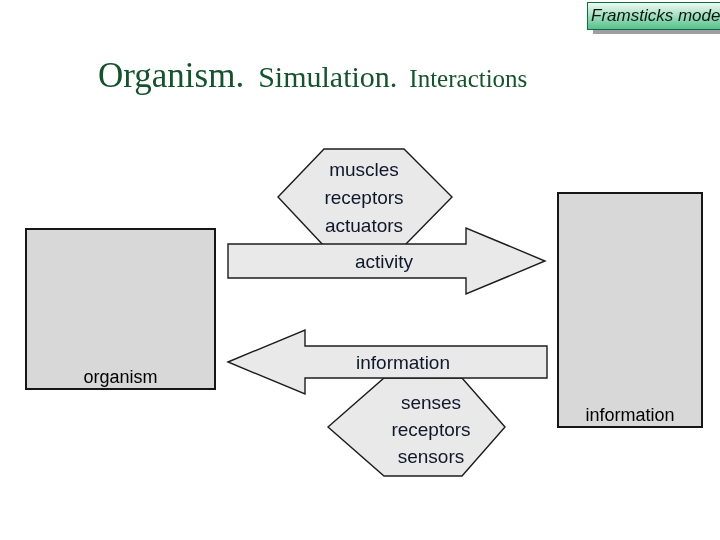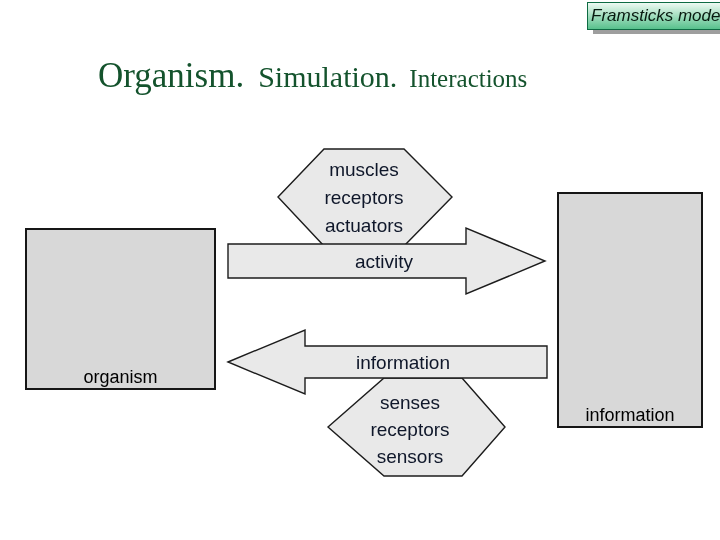--- a/index.html
+++ b/index.html
@@ -74,20 +74,20 @@
 <div class="box environment">
   <span>information</span>
 </div>
 
 <div class="lbl stack1" style="left:364px;top:198px;">
   <div>muscles</div>
   <div>receptors</div>
   <div>actuators</div>
 </div>
 
-<div class="lbl stack2" style="left:410px;top:429px;">
+<div class="lbl stack2" style="left:431px;top:429px;">
   <div>senses</div>
   <div>receptors</div>
   <div>sensors</div>
 </div>
 
 <div class="lbl" style="left:384px;top:262px;">activity</div>
 <div class="lbl" style="left:403px;top:363px;">information</div>
 
 </body></html>

